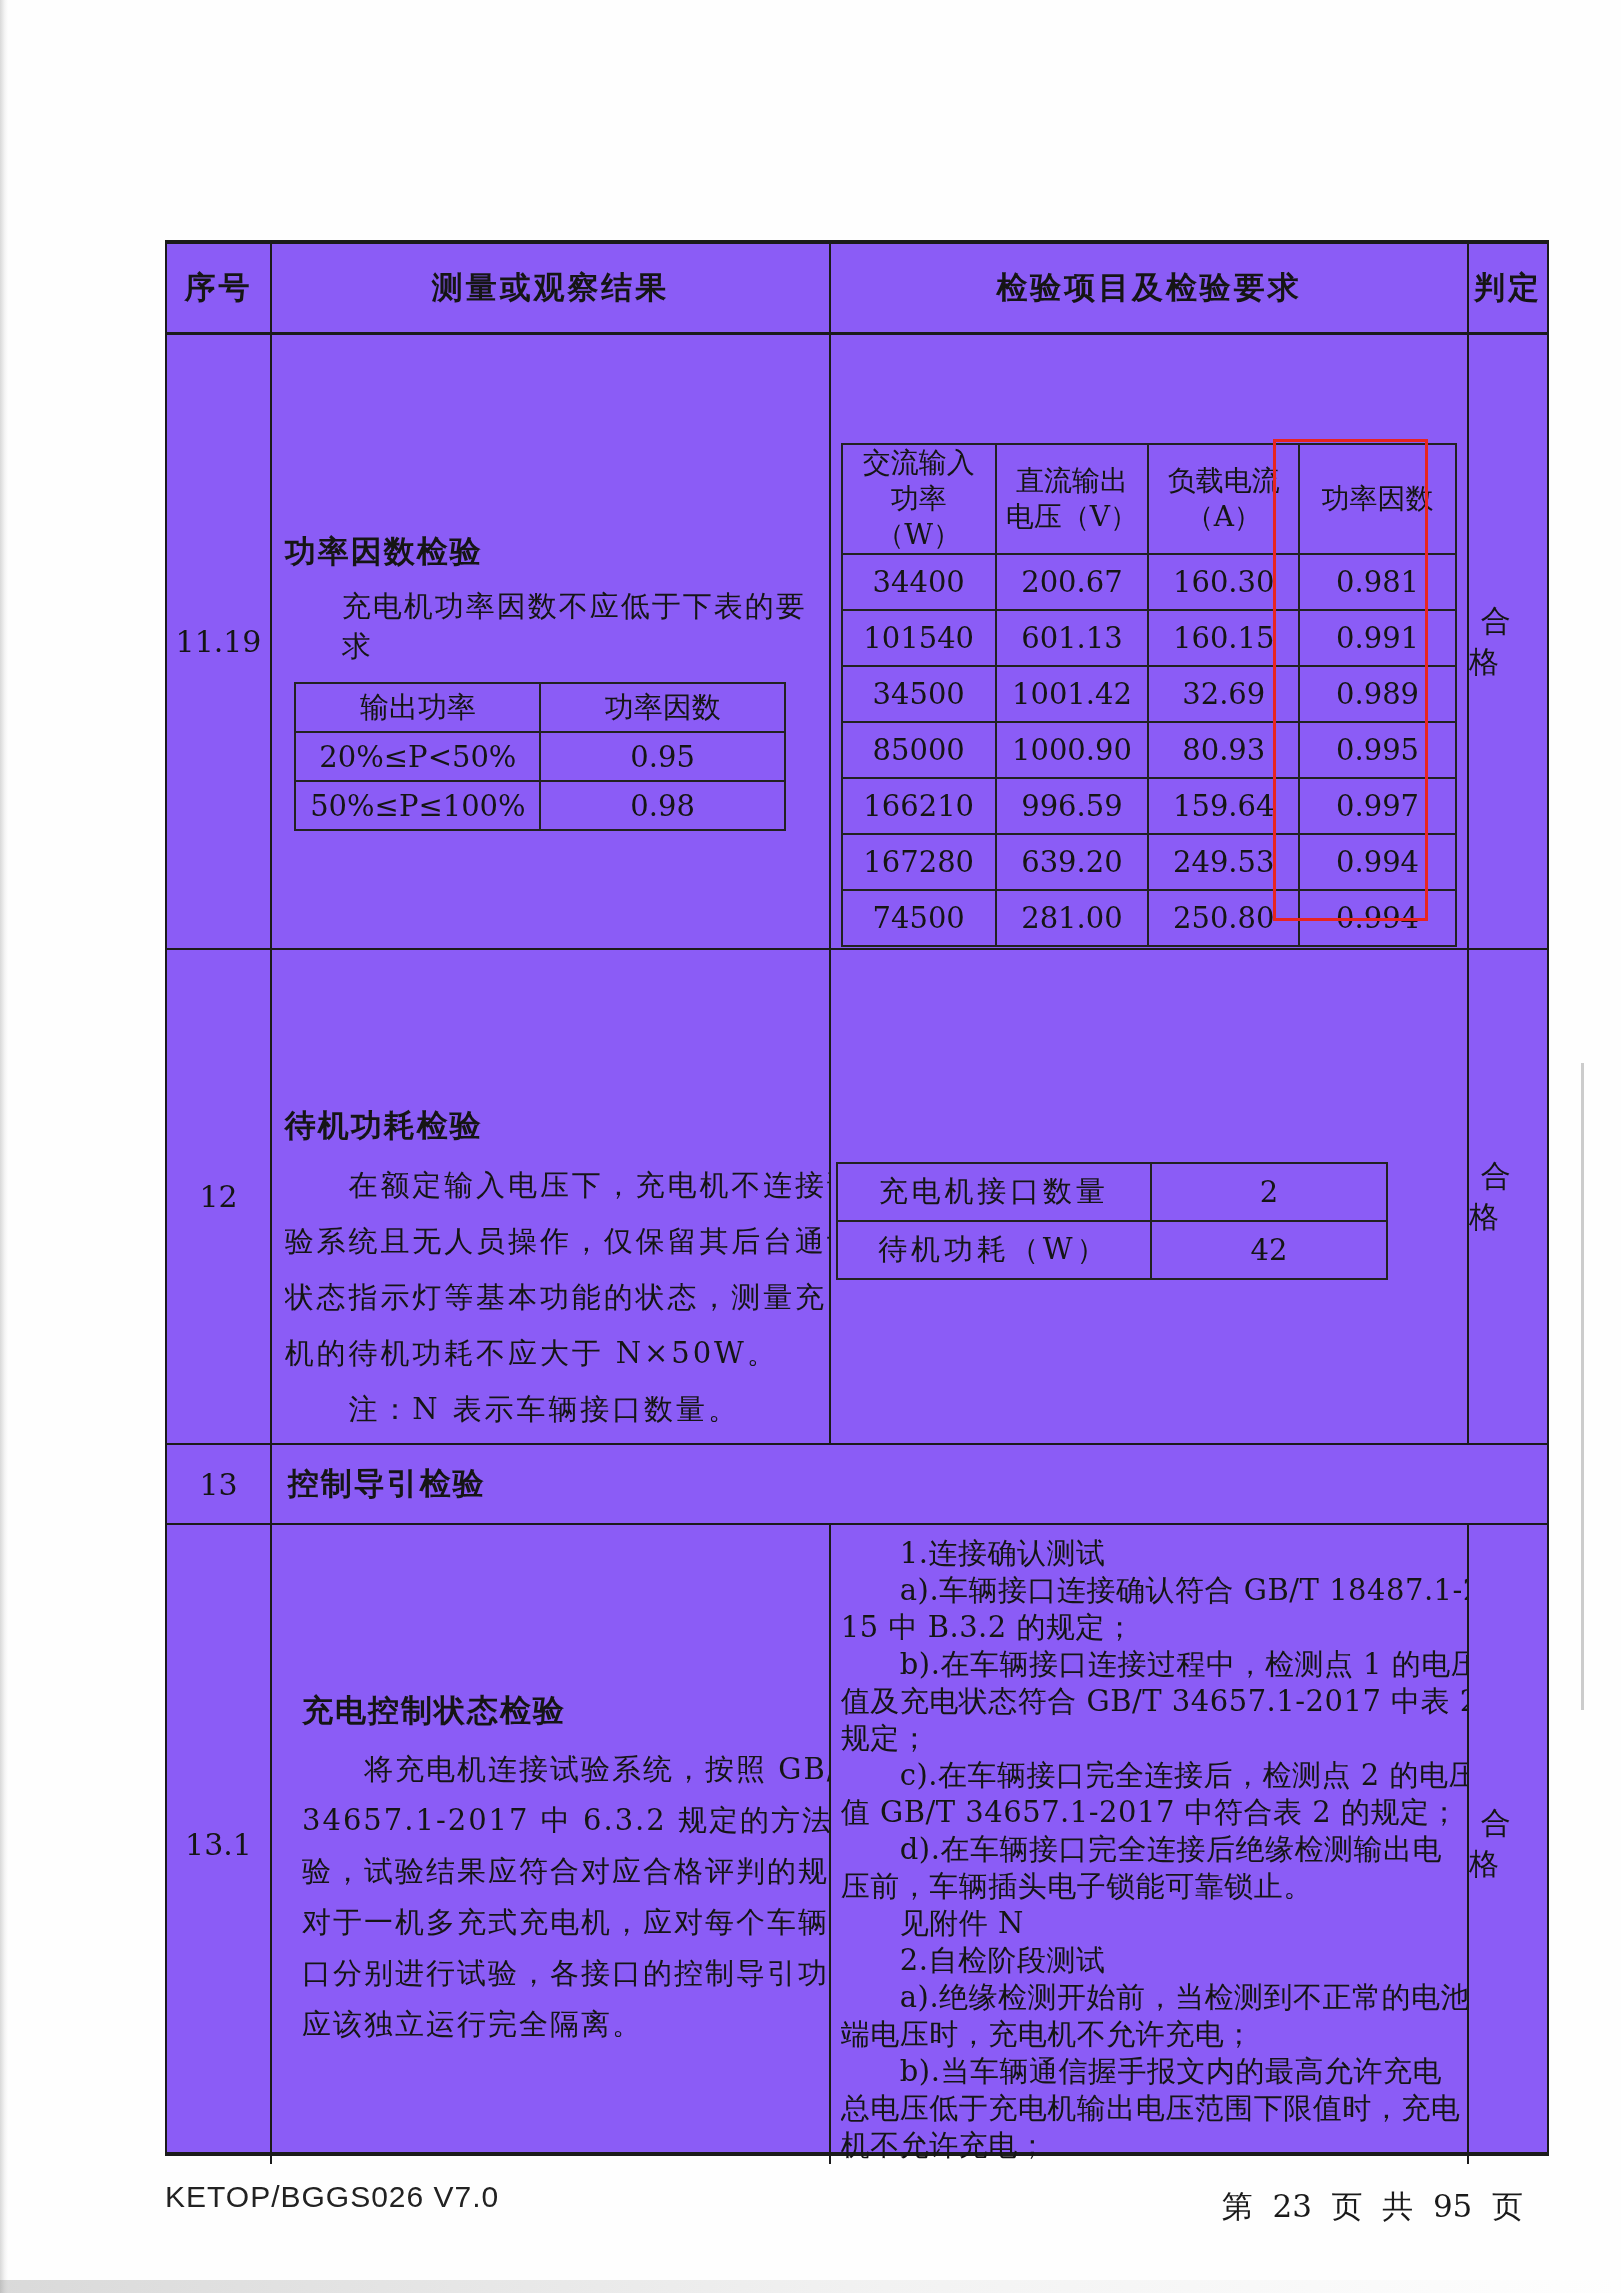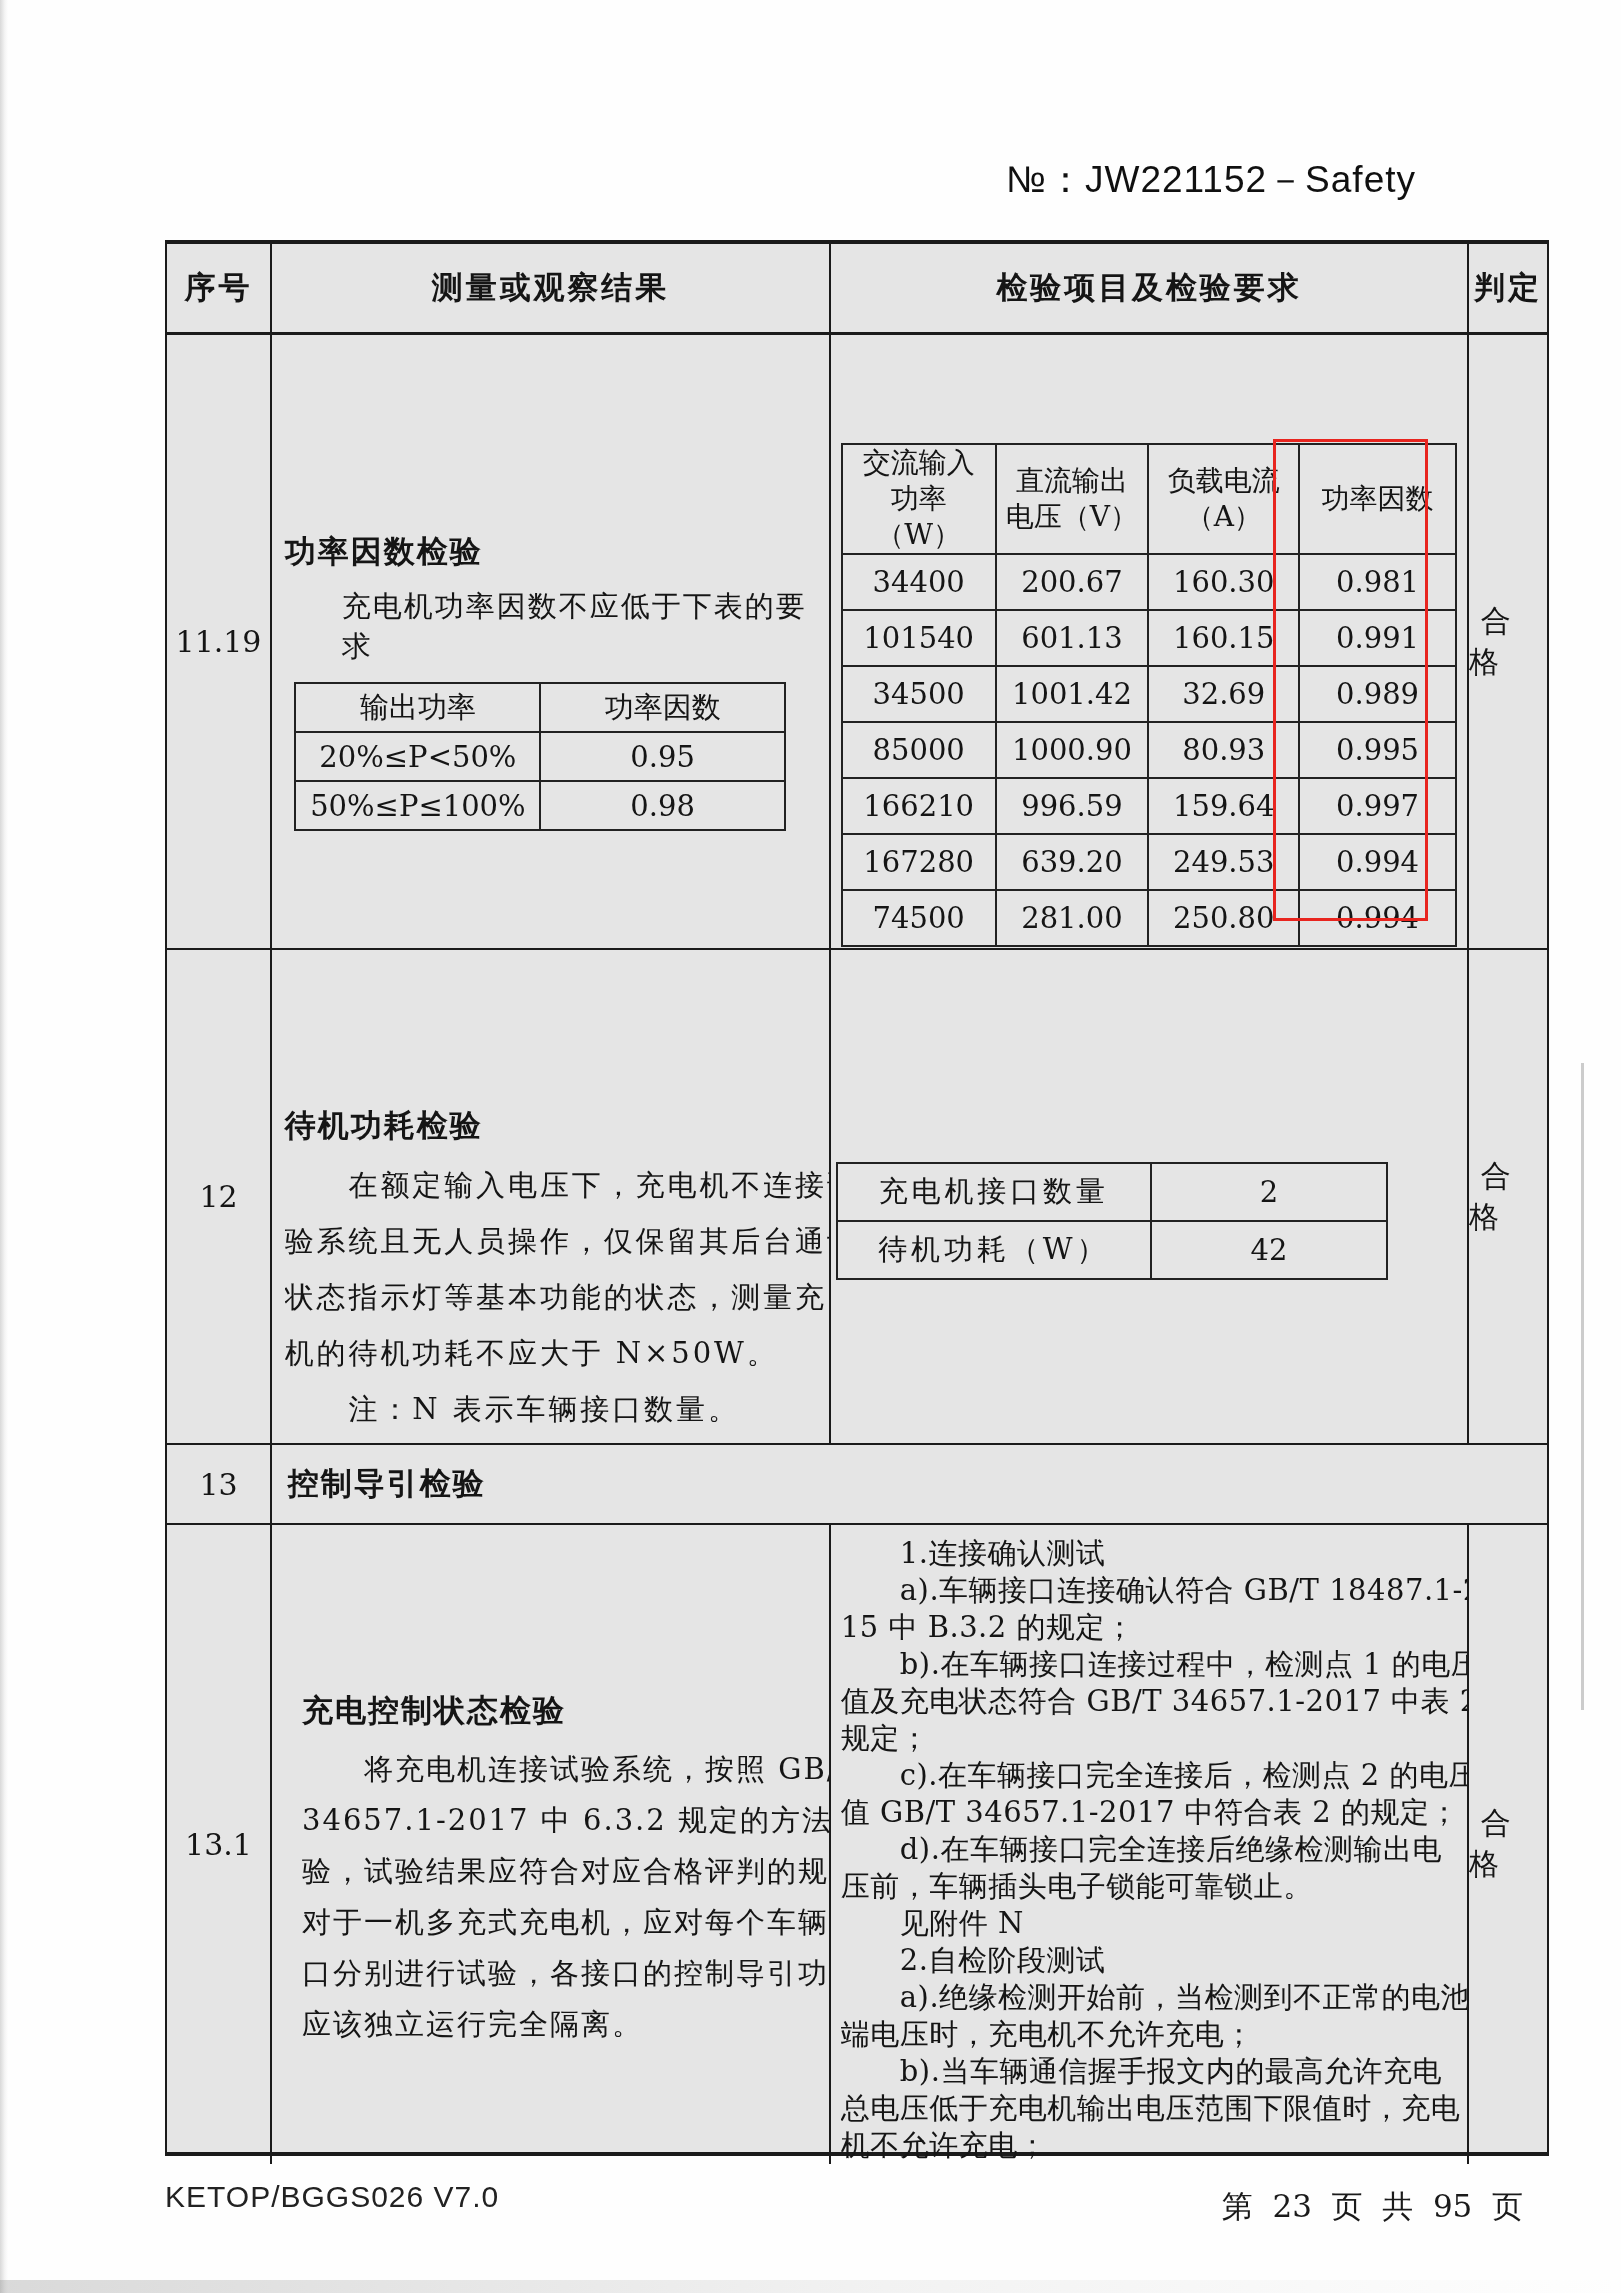--- a/index.html
+++ b/index.html
@@ -36,21 +36,21 @@
 
   
   .main-table{
     position:absolute;left:165px;top:240px;width:1384px;height:1916px;
     display:grid;
     grid-template-columns:105px 559px 638px auto;
     grid-template-rows:91px 615px 495px 80px auto;
     border:2.9px solid #1b1b1b;
     border-top-width:4.9px;border-bottom-width:4.9px;
     box-sizing:border-box;
-    background:#e5e5e5;
+    background:#8b5cf6;
   }
   .c{border-right:2px solid #1b1b1b;border-bottom:2px solid #1b1b1b;box-sizing:border-box;position:relative;}
   .c.last-col{border-right:none;}
   .c.last-row{border-bottom:none;}
   .c.hdr{border-bottom-width:3.9px;display:flex;align-items:center;justify-content:center;
          font-weight:bold;font-size:31px;letter-spacing:2.9px;}
   .c.center{display:flex;align-items:center;justify-content:center;}
   .no-cell{font-size:30px;}
   .verdict-cell{font-size:30px;letter-spacing:11.8px;text-indent:11.8px;}
   .merged-row{grid-column:2/5;display:flex;align-items:center;padding-left:15.7px;border-right:none;}
@@ -96,21 +96,20 @@
 </style>
 </head>
 <body>
 
 <div class="page">
 
   <div class="artifact-left"></div>
   <div class="artifact-right-line"></div>
   <div class="artifact-bottom"></div>
 
-  <div class="doc-no">№：JW221152－Safety</div>
 
   <div class="main-table">
 
     <div class="c hdr">序号</div>
     <div class="c hdr">测量或观察结果</div>
     <div class="c hdr">检验项目及检验要求</div>
     <div class="c hdr last-col">判定</div>
 
     <div class="c center no-cell">11.19</div>
     <div class="c req-cell-1119">

